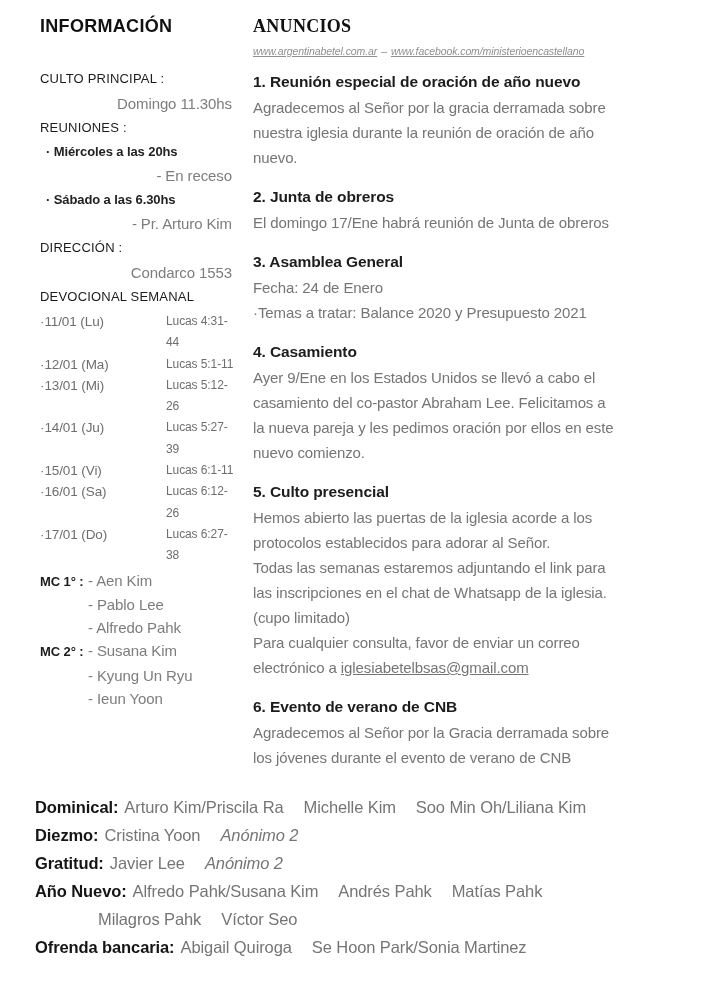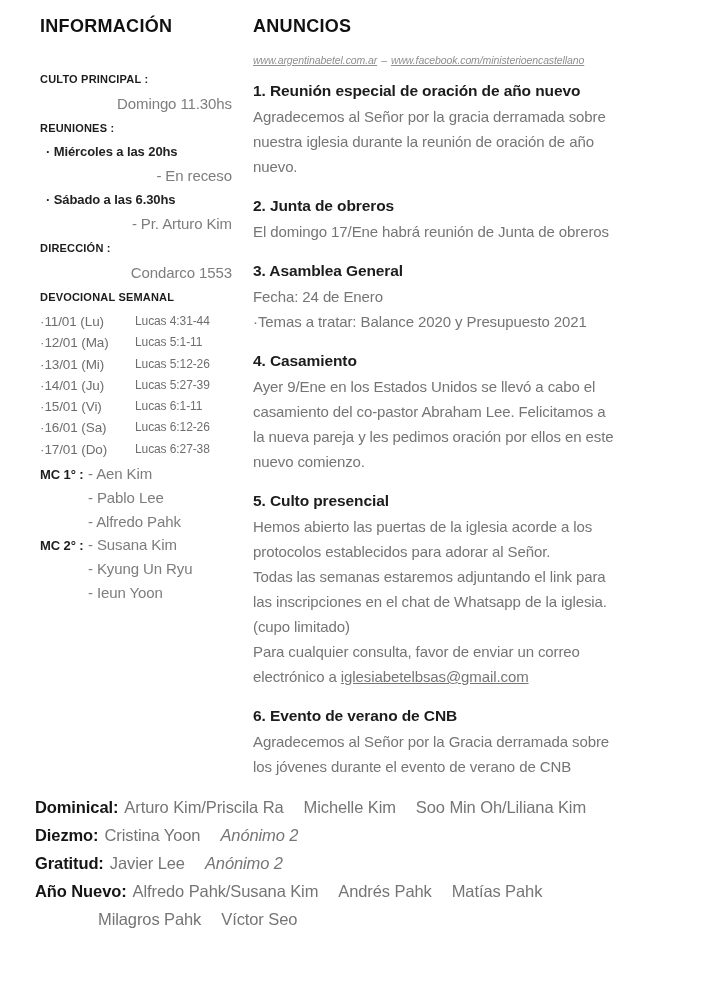--- a/index.html
+++ b/index.html
@@ -6,36 +6,36 @@
   html,body { background:#ffffff; }
   .page {
     position:relative; width:709px; height:1004px; background:#ffffff;
     font-family:"Liberation Sans","DejaVu Sans",sans-serif;
     color:#1a1a1a; overflow:hidden; letter-spacing:-0.1px;
   }
 
   
   .left-col { position:absolute; left:40px; top:15px; width:196px; }
   .sec-title { font-size:18px; font-weight:800; color:#111; letter-spacing:0.3px; line-height:22px; margin-bottom:30px; }
-  .info-label { font-size:11px; font-weight:700; color:#1c1c1c; line-height:24px; letter-spacing:0.2px; }
+  .info-label { font-size:13px; font-weight:400; color:#1c1c1c; line-height:24px; letter-spacing:0.2px; }
   .info-value { font-size:15px; color:#7d7d7d; line-height:25px; }
   .right { text-align:right; padding-right:4px; }
   .sub-item { font-size:13px; font-weight:700; color:#222; line-height:23px; margin-left:6px; }
   .devocional { margin-top:2px; margin-bottom:2px; }
-  .dev-row { display:grid; grid-template-columns:95px 1fr; line-height:21.3px; }
+  .dev-row { display:grid; grid-template-columns:95px 1fr; line-height:21.3px;gap:31px; }
   .dev-date { font-size:13.5px; color:#6e6e6e; }
   .dev-pass { font-size:12px; color:#6e6e6e; }
   .mc-row { line-height:23.3px; }
   .mc-label { display:inline-block; width:48px; font-size:13px; font-weight:700; color:#1c1c1c; }
   .mc-name { font-size:15px; color:#7d7d7d; }
   .mc-indent { margin-left:48px; line-height:23.3px; }
 
   
   .right-col { position:absolute; left:253px; top:15px; width:440px; }
-  .right-col .sec-title { margin-bottom:16px; }
+  .right-col .sec-title { margin-bottom:7px;font-family:Liberation Serif, serif; }
   .links-line { font-size:10.5px; font-style:italic; color:#8f8f8f; line-height:14px; margin-bottom:12px; }
   .links-line a { color:#8f8f8f; text-decoration:underline; }
   .links-line .sep { margin:0 4px; text-decoration:none; }
   .anuncio { margin-bottom:15px; }
   .anuncio-heading { font-size:15.5px; font-weight:700; color:#1c1c1c; line-height:24px; margin-bottom:1px; }
   .anuncio-body { font-size:15px; color:#757575; line-height:25px; white-space:pre-line; }
   .anuncio-body a { color:#757575; text-decoration:underline; }
 
   
   .ofrendas { position:absolute; left:35px; top:793px; width:660px; }
@@ -165,15 +165,18 @@
       <span class="of-label">Gratitud:</span><span class="of-name">Javier Lee</span><span class="of-name italic">Anónimo 2</span>
     </div>
 
     <div class="of-row">
       <span class="of-label">Año Nuevo:</span><span class="of-name">Alfredo Pahk/Susana Kim</span><span class="of-name">Andrés Pahk</span><span class="of-name">Matías Pahk</span>
     </div>
     <div class="of-row of-indent">
       <span class="of-name">Milagros Pahk</span><span class="of-name">Víctor Seo</span>
     </div>
 
+    <div class="of-row">
+      <span class="of-label">Ofrenda bancaria:</span><span class="of-name">Abigail Quiroga</span><span class="of-name">Se Hoon Park/Sonia Martinez</span>
+    </div>
   </div>
 
 </div>
 
 </body></html>

